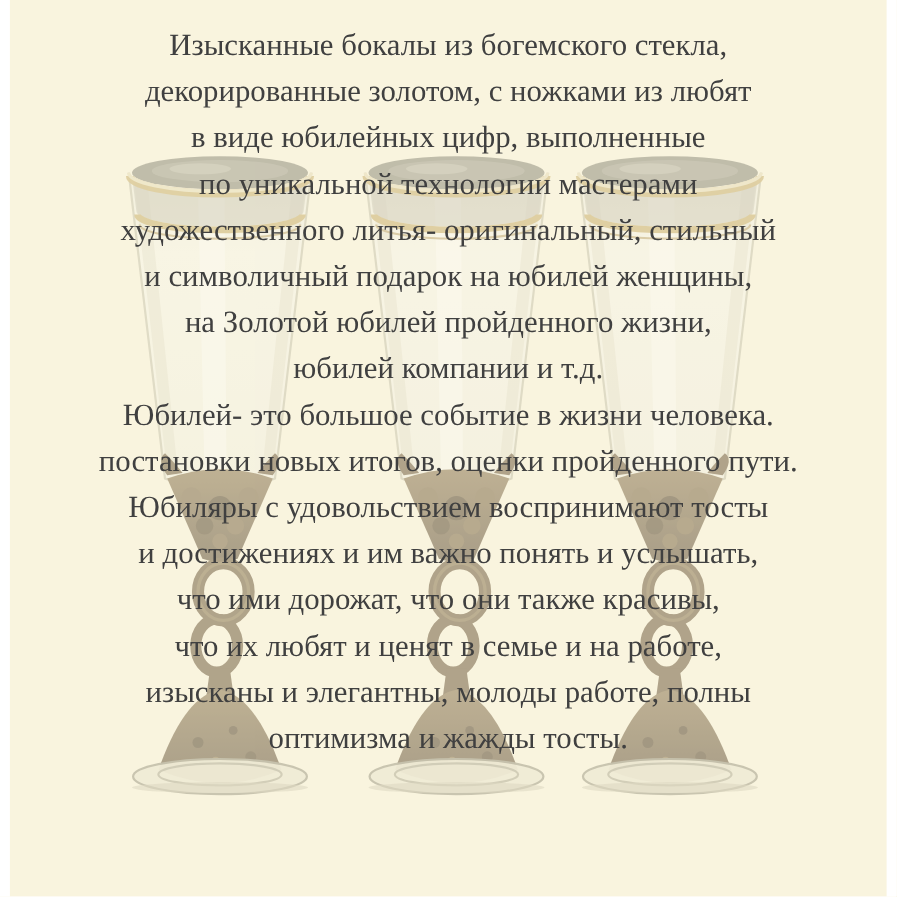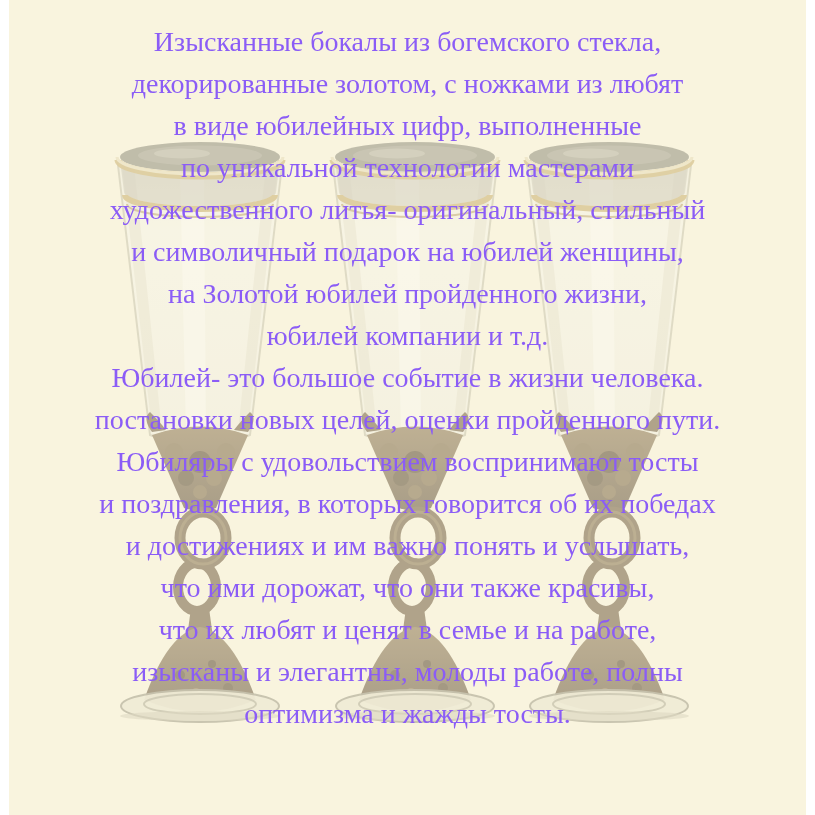--- a/index.html
+++ b/index.html
@@ -36,21 +36,21 @@
   }
   .text-overlay {
     position: absolute;
     left: -9px;
     top: 21px;
     width: 815px;
     text-align: center;
     font-family: "Liberation Serif", "DejaVu Serif", serif;
     font-size: 28px;
     line-height: 42px;
-    color: #8b5cf6;
+    color: #404040;
     font-weight: normal;
   }
   .line {
     white-space: nowrap;
     height: 42px;
   }
 </style>
 </head>
 <body>
 
@@ -125,23 +125,22 @@
     <div class="text-overlay">
       <div class="line">Изысканные бокалы из богемского стекла,</div>
       <div class="line">декорированные золотом, с ножками из любят</div>
       <div class="line">в виде юбилейных цифр, выполненные</div>
       <div class="line">по уникальной технологии мастерами</div>
       <div class="line">художественного литья- оригинальный, стильный</div>
       <div class="line">и символичный подарок на юбилей женщины,</div>
       <div class="line">на Золотой юбилей пройденного жизни,</div>
       <div class="line">юбилей компании и т.д.</div>
       <div class="line">Юбилей- это большое событие в жизни человека.</div>
-      <div class="line">постановки новых целей, оценки пройденного пути.</div>
+      <div class="line">постановки новых итогов, оценки пройденного пути.</div>
       <div class="line">Юбиляры с удовольствием воспринимают тосты</div>
-      <div class="line">и поздравления, в которых говорится об их победах</div>
       <div class="line">и достижениях и им важно понять и услышать,</div>
       <div class="line">что ими дорожат, что они также красивы,</div>
       <div class="line">что их любят и ценят в семье и на работе,</div>
       <div class="line">изысканы и элегантны, молоды работе, полны</div>
       <div class="line">оптимизма и жажды тосты.</div>
     </div>
 
   </div>
 </div>
 

